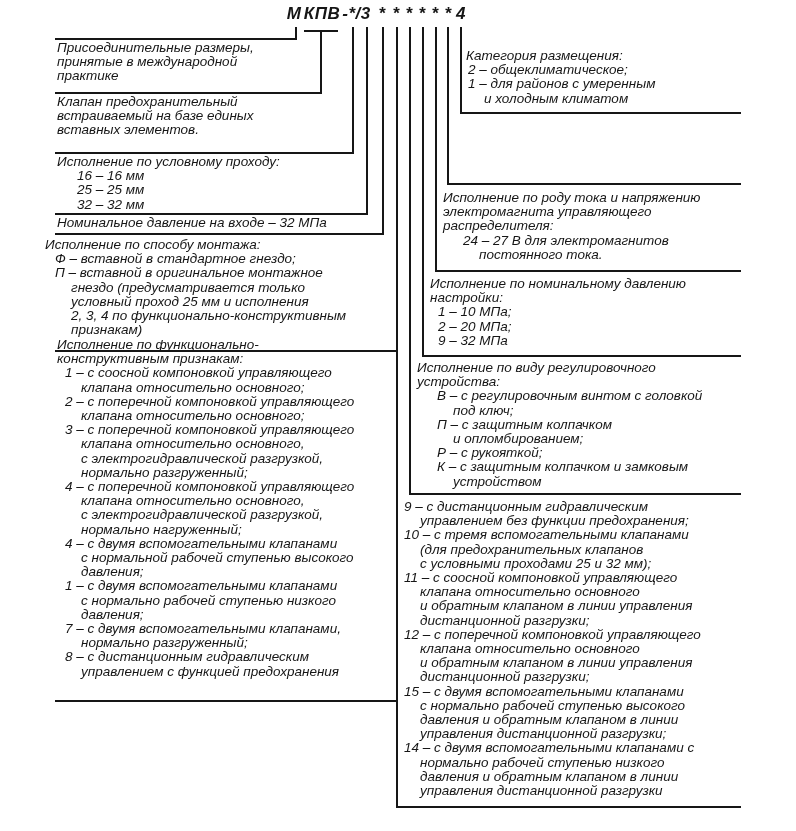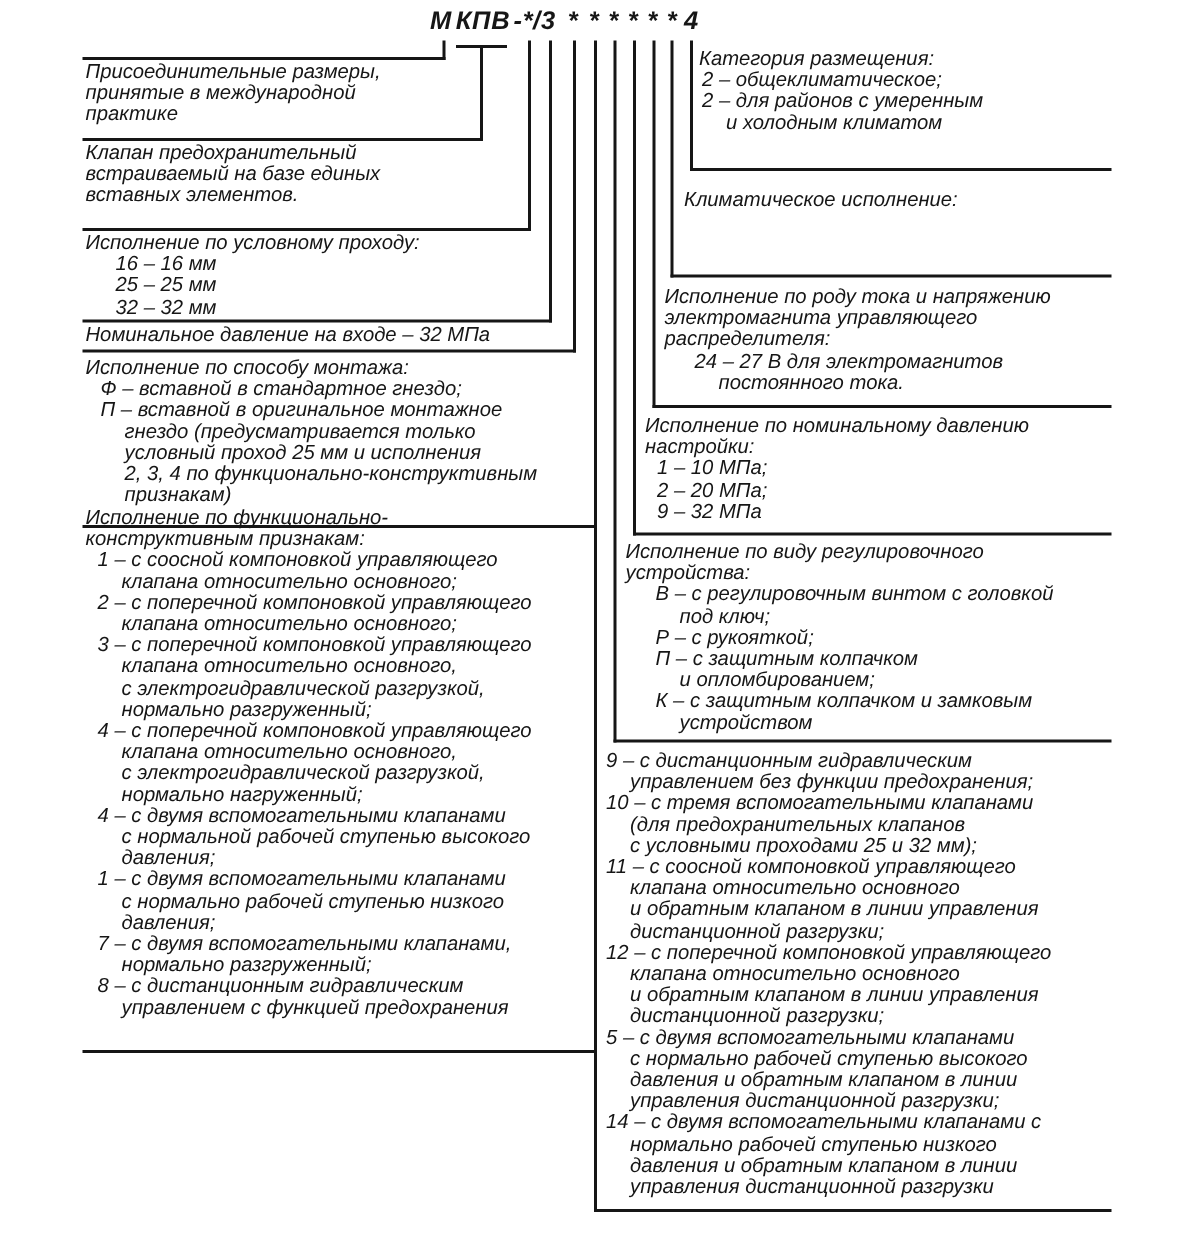--- a/index.html
+++ b/index.html
@@ -99,21 +99,21 @@
       <div class="item">16 – 16 мм</div>
       <div class="item">25 – 25 мм</div>
       <div class="item">32 – 32 мм</div>
     </div>
   </div>
 
   <div class="block" style="left:57px;top:216px;width:320px">
     <div class="txt">Номинальное давление на входе – 32 МПа</div>
   </div>
 
-  <div class="block" style="left:57px;top:238px;width:330px">
+  <div class="block" style="left:45px;top:238px;width:330px">
     <div class="heading">Исполнение по способу монтажа:</div>
     <div class="items pad10">
       <div class="item">Ф – вставной в стандартное гнездо;</div>
       <div class="item">П – вставной в оригинальное монтажное
 гнездо (предусматривается только
 условный проход 25 мм и исполнения
 2, 3, 4 по функционально-конструктивным
 признакам)</div>
     </div>
   </div>
@@ -140,31 +140,30 @@
       <div class="item">1 – с двумя вспомогательными клапанами
 с нормально рабочей ступенью низкого
 давления;</div>
       <div class="item">7 – с двумя вспомогательными клапанами,
 нормально разгруженный;</div>
       <div class="item">8 – с дистанционным гидравлическим
 управлением с функцией предохранения</div>
     </div>
   </div>
 
-  <div class="block" style="left:466px;top:32px;width:272px">
+  <div class="block" style="left:466px;top:49px;width:272px">
     <div class="heading">Категория размещения:</div>
     <div class="items pad0">
       <div class="item">2 – общеклиматическое;</div>
-      <div class="item">2 – для районов с умеренным
+      <div class="item">1 – для районов с умеренным
 и холодным климатом</div>
     </div>
   </div>
 
   <div class="block" style="left:456px;top:126px;width:282px">
-    <div class="heading">Климатическое исполнение:</div>
   </div>
 
   <div class="block" style="left:443px;top:191px;width:298px">
     <div class="heading">Исполнение по роду тока и напряжению
 электромагнита управляющего
 распределителя:</div>
     <div class="items pad20">
       <div class="item">24 – 27 В для электромагнитов
 постоянного тока.</div>
     </div>
@@ -179,44 +178,44 @@
       <div class="item">9 – 32 МПа</div>
     </div>
   </div>
 
   <div class="block" style="left:417px;top:361px;width:322px">
     <div class="heading">Исполнение по виду регулировочного
 устройства:</div>
     <div class="items pad20">
       <div class="item">В – с регулировочным винтом с головкой
 под ключ;</div>
-      <div class="item">Р – с рукояткой;</div>
       <div class="item">П – с защитным колпачком
 и опломбированием;</div>
+      <div class="item">Р – с рукояткой;</div>
       <div class="item">К – с защитным колпачком и замковым
 устройством</div>
     </div>
   </div>
 
   <div class="block" style="left:402px;top:500px;width:338px">
     <div class="items pad0">
       <div class="item">9 – с дистанционным гидравлическим
 управлением без функции предохранения;</div>
       <div class="item">10 – с тремя вспомогательными клапанами
 (для предохранительных клапанов
 с условными проходами 25 и 32 мм);</div>
       <div class="item">11 – с соосной компоновкой управляющего
 клапана относительно основного
 и обратным клапаном в линии управления
 дистанционной разгрузки;</div>
       <div class="item">12 – с поперечной компоновкой управляющего
 клапана относительно основного
 и обратным клапаном в линии управления
 дистанционной разгрузки;</div>
-      <div class="item">5 – с двумя вспомогательными клапанами
+      <div class="item">15 – с двумя вспомогательными клапанами
 с нормально рабочей ступенью высокого
 давления и обратным клапаном в линии
 управления дистанционной разгрузки;</div>
       <div class="item">14 – с двумя вспомогательными клапанами с
 нормально рабочей ступенью низкого
 давления и обратным клапаном в линии
 управления дистанционной разгрузки</div>
     </div>
   </div>
 

